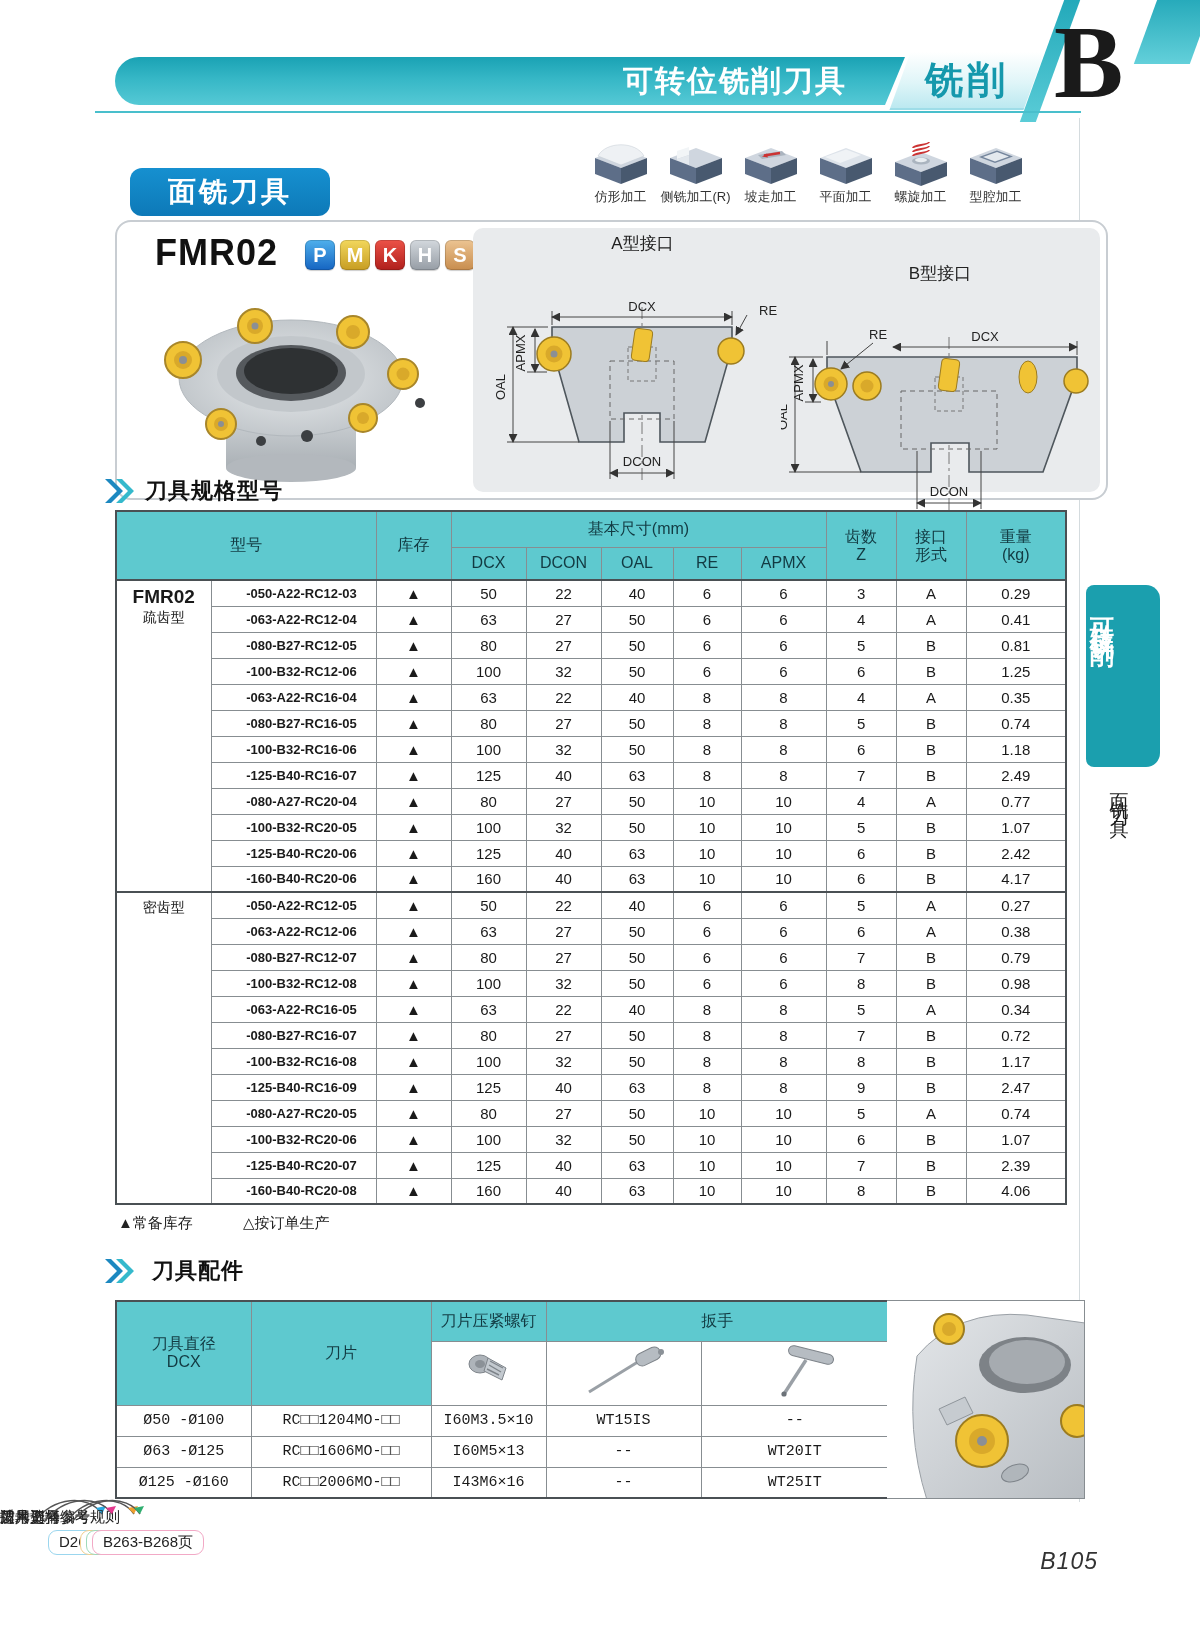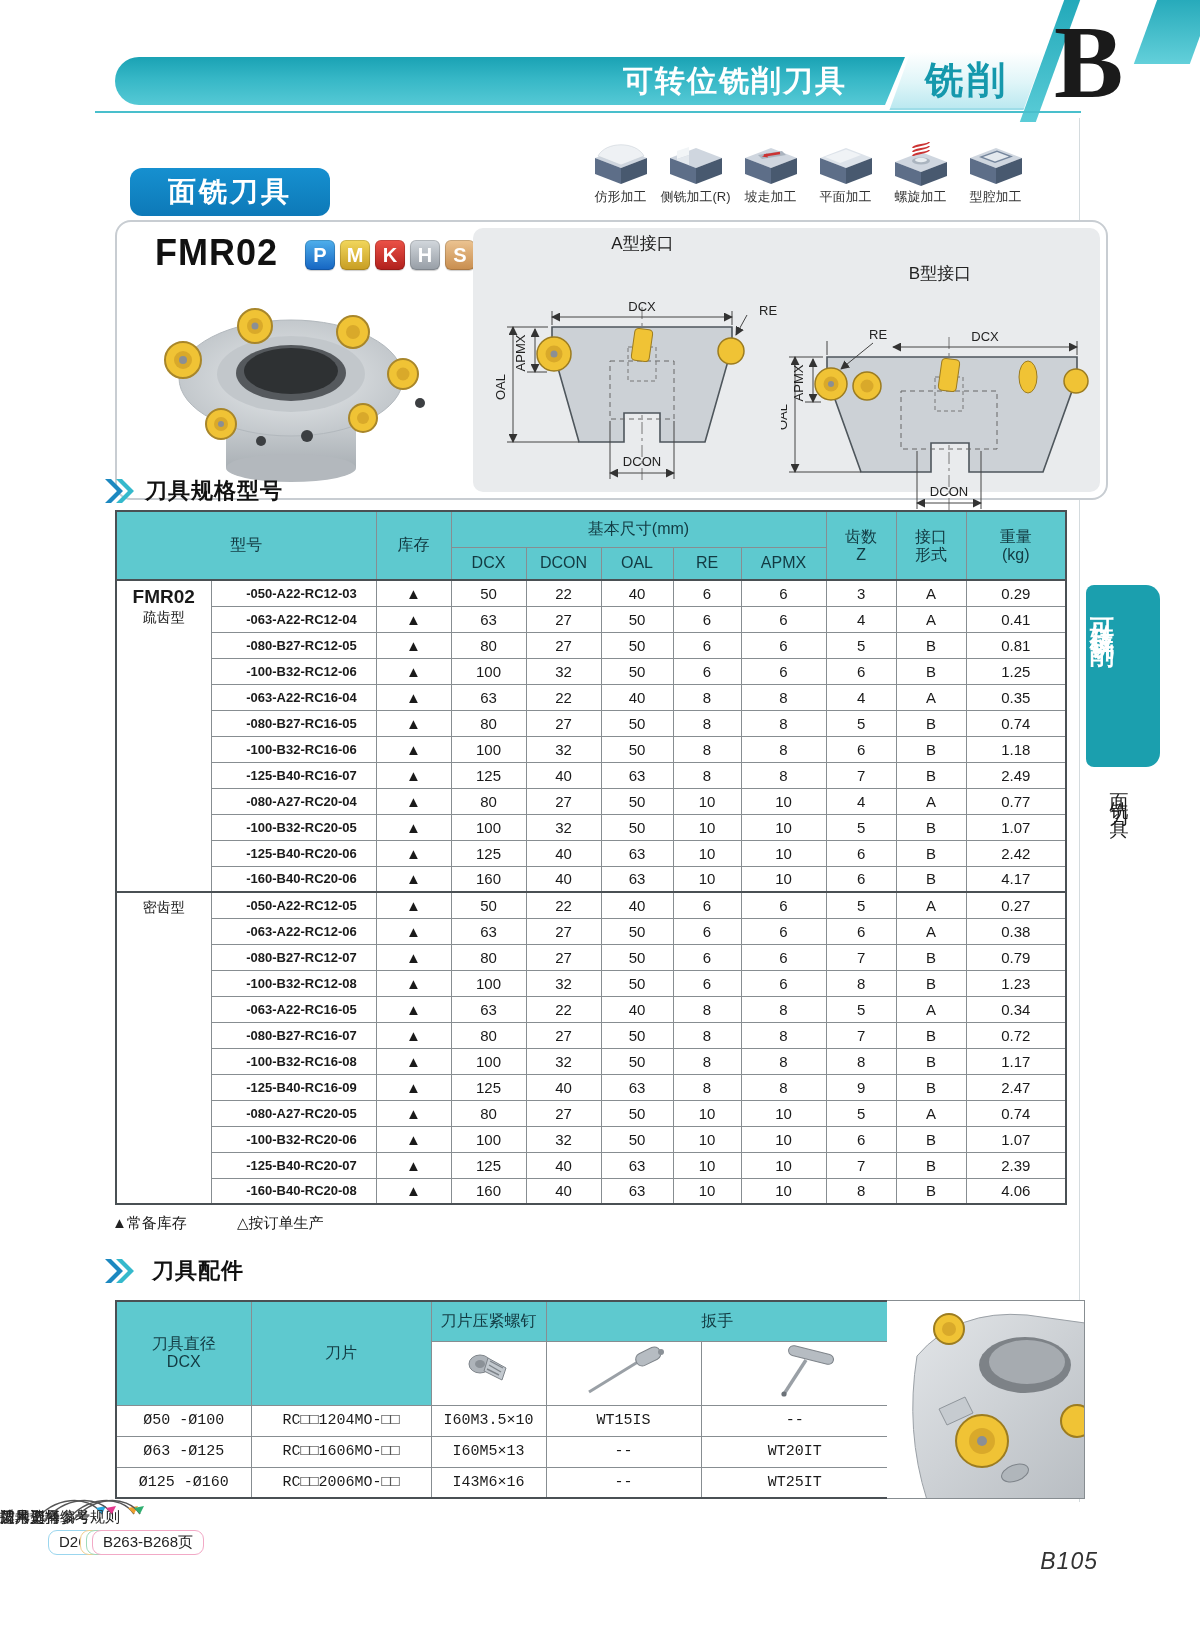--- a/index.html
+++ b/index.html
@@ -70,21 +70,21 @@
   #specTable thead tr.h2 td { height:33px; }
   #specTable thead { border-bottom:2px solid #4a5054; }
   #specTable tbody { border-bottom:2px solid #4a5054; }
   #specTable td.model { text-align:center; padding-left:16px; font-weight:bold; font-size:13px; }
   #specTable td.groupcell { vertical-align:top; padding-top:5px; }
   .gname { font-size:19px; font-weight:bold; }
   .gsub  { font-size:14px; margin-top:1px; }
   tr.sep-dot  td { border-bottom:1px dotted #9aa0a4; }
   tr.sep-solid td { border-bottom:1px solid #6e7478; }
   .two-line { line-height:18px; }
-  .footnote { position:absolute; left:112px; top:1214px; font-size:15px; color:#222; }
+  .footnote { position:absolute; left:118px; top:1214px; font-size:15px; color:#222; }
   .footnote span { margin-right:46px; }
 
   
   .acc-wrap { position:absolute; left:115px; top:1300px; }
   #accTable { width:773px; border:2px solid #4a5054; }
   #accTable td { border:1px solid #878d91; text-align:center; font-size:15px; color:#1a1a1a; padding:0; }
   #accTable td.teal { background:#5ec9cf; color:#123a42; font-size:16px; }
   #accTable tr.h1 td { height:40px; }
   #accTable tr.h2 td { height:64px; background:#fff; }
   #accTable tr.dr td { height:31px; }
@@ -569,21 +569,21 @@
           <tr class="sep-solid">
             <td class="model">-100-B32-RC12-08</td>
             <td>▲</td>
             <td>100</td>
             <td>32</td>
             <td>50</td>
             <td>6</td>
             <td>6</td>
             <td>8</td>
             <td>B</td>
-            <td>1.23</td>
+            <td>0.98</td>
           </tr>
           <tr class="sep-dot">
             <td class="model">-063-A22-RC16-05</td>
             <td>▲</td>
             <td>63</td>
             <td>22</td>
             <td>40</td>
             <td>8</td>
             <td>8</td>
             <td>5</td>

